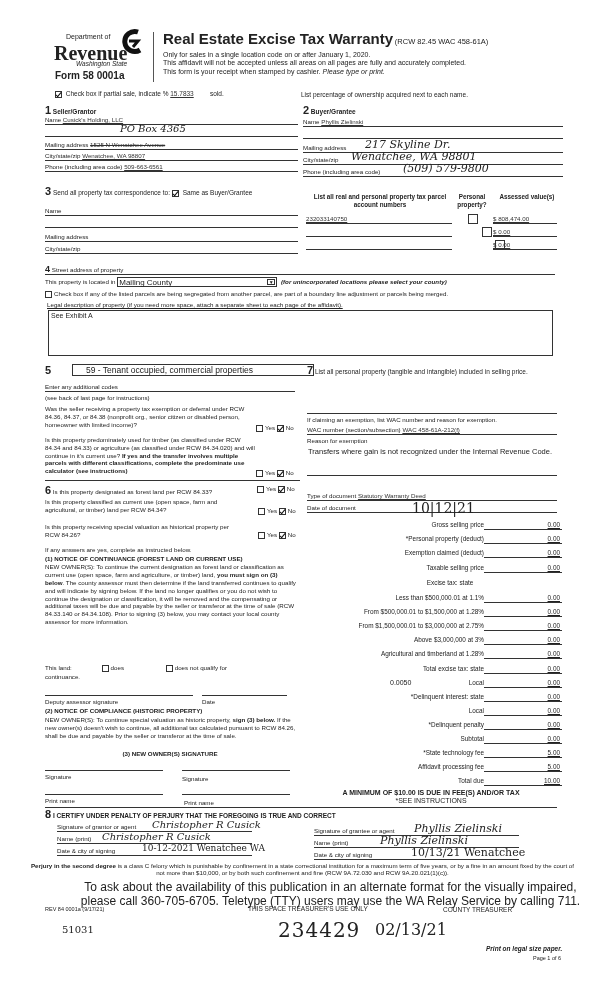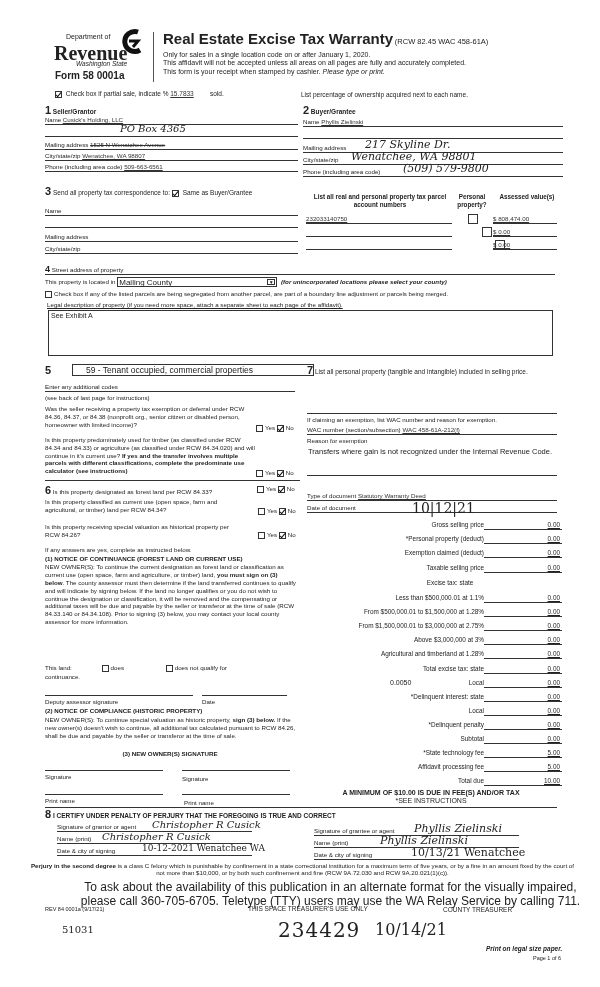--- a/index.html
+++ b/index.html
@@ -353,15 +353,15 @@
 
 <div class="abs center" style="left:30px;top:862px;width:545px;font-size:6.2px;line-height:1.2;">
   <b>Perjury in the second degree</b> <span>is a class C felony which is punishable by confinement in a state correctional institution for a maximum term of five years, or by a fine in an amount fixed by the court of not more than $10,000, or by both such confinement and fine (RCW 9A.72.030 and RCW 9A.20.021(1)(c)).</span>
 </div>
 <div class="abs center" style="left:45px;top:881px;width:515px;font-size:12px;line-height:1.15;margin-left:28px;">To ask about the availability of this publication in an alternate format for the visually impaired, please call 360-705-6705. Teletype (TTY) users may use the WA Relay Service by calling 711.</div>
 <div class="abs" style="left:45px;top:906px;font-size:5.5px;">REV 84 0001a  (9/17/21)</div>
 <div class="abs" style="left:248px;top:905px;font-size:6.5px;">THIS SPACE TREASURER'S USE ONLY</div>
 <div class="abs" style="left:443px;top:906px;font-size:6.5px;">COUNTY TREASURER</div>
 <div class="abs hand" style="left:50px;top:924px;font-size:10px;font-style:normal;margin-left:12px;">51031</div>
 <div class="abs hand" style="left:278px;top:918px;font-size:20px;font-style:normal;letter-spacing:1px;">234429</div>
-<div class="abs hand" style="left:375px;top:920px;font-size:16px;font-style:normal;">10/14/21</div>
+<div class="abs hand" style="left:375px;top:920px;font-size:16px;font-style:normal;">02/13/21</div>
 <div class="abs bold" style="left:486px;top:945px;font-size:6.5px;font-style:italic;">Print on legal size paper.</div>
 <div class="abs" style="left:533px;top:955px;font-size:5.5px;">Page 1 of 6</div>
 
 </body></html>

